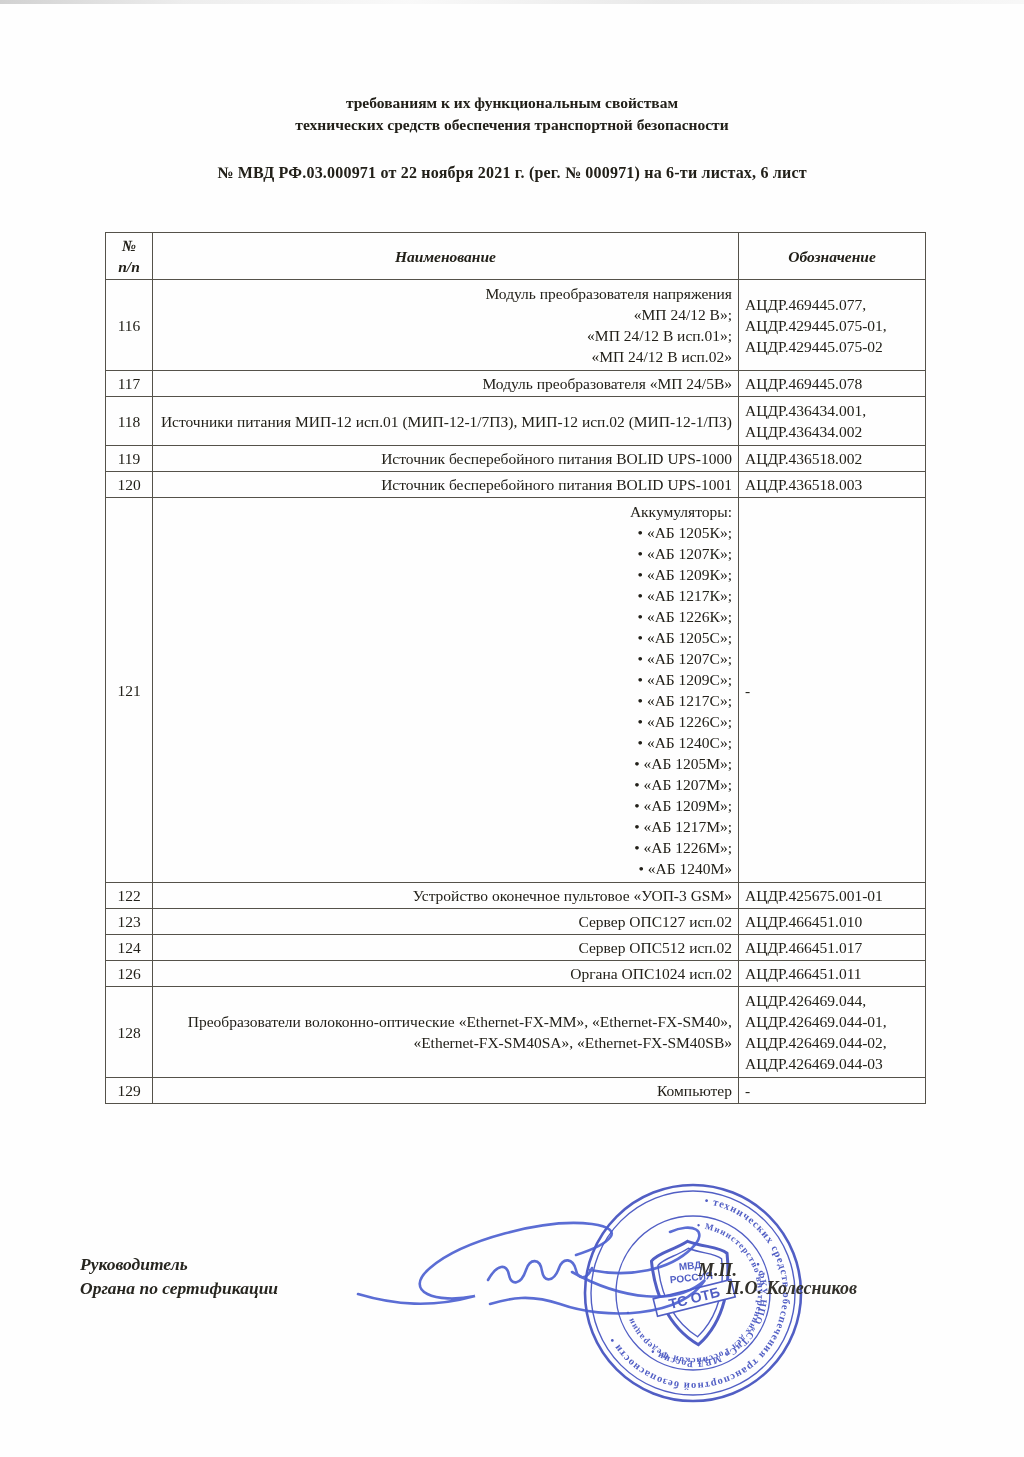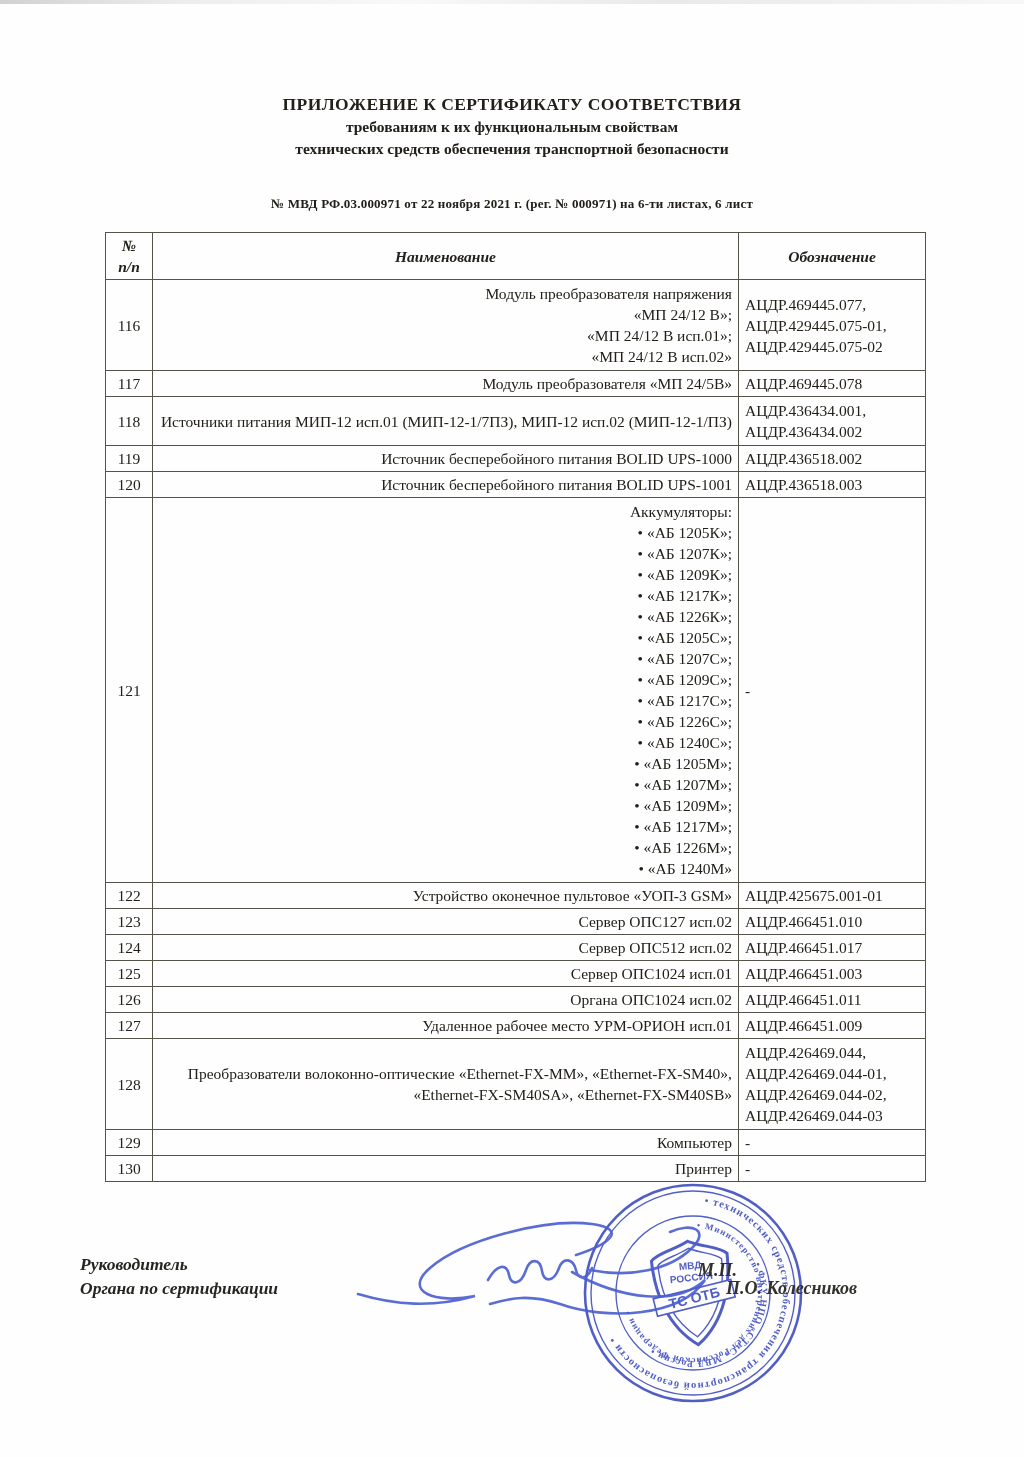--- a/index.html
+++ b/index.html
@@ -11,21 +11,21 @@
     font-family:"Liberation Serif","DejaVu Serif",serif;
     color:#222019;
     overflow:hidden;
   }
   .scan-edge{position:absolute;top:0;left:0;width:100%;height:4px;
     background:linear-gradient(90deg,#9a9a9a 0%,#d9d9d9 18%,#f2f2f2 40%,#cfcfcf 65%,#efefef 100%);
     opacity:.45;}
   .doc-header{position:absolute;top:92px;left:0;width:100%;text-align:center;}
   .title-1{font-size:17.5px;font-weight:bold;letter-spacing:.4px;line-height:24px;}
   .title-sub{font-size:15.5px;font-weight:bold;line-height:22px;}
-  .cert-line{margin-top:36px;font-size:13px;font-weight:bold;letter-spacing:.2px;}
+  .cert-line{margin-top:28px;font-size:16px;font-weight:bold;letter-spacing:.2px;}
 
   table.items{
     position:absolute;top:232px;left:105px;width:820px;
     border-collapse:collapse;table-layout:fixed;
   }
   table.items th,table.items td{
     border:1.6px solid #55524a;
     font-size:15.5px;line-height:21px;
     vertical-align:middle;
     padding:2px 6px;
@@ -56,21 +56,20 @@
     font-weight:bold;font-style:italic;font-size:18px;color:#33312b;
   }
 </style>
 </head>
 <body>
 
 <div class="page">
   <div class="scan-edge"></div>
 
   <div class="doc-header">
-    <div class="title-1">ПРИЛОЖЕНИЕ К СЕРТИФИКАТУ СООТВЕТСТВИЯ</div>
     <div class="title-sub">требованиям к их функциональным свойствам</div>
     <div class="title-sub">технических средств обеспечения транспортной безопасности</div>
     <div class="cert-line">№ МВД РФ.03.000971 от 22 ноября 2021 г. (рег. № 000971) на 6-ти листах, 6 лист</div>
   </div>
 
   <table class="items">
     <colgroup>
         <col class="c-num">
         <col class="c-name">
         <col class="c-des">
@@ -184,71 +183,44 @@
         <tr>
           <td class="num">124</td>
           <td class="name">
             <div class="ln">Сервер ОПС512 исп.02</div>
           </td>
           <td class="des">
             <div class="ln">АЦДР.466451.017</div>
           </td>
         </tr>
         <tr>
-          <td class="num">125</td>
-          <td class="name">
-            <div class="ln">Сервер ОПС1024 исп.01</div>
-          </td>
-          <td class="des">
-            <div class="ln">АЦДР.466451.003</div>
-          </td>
-        </tr>
-        <tr>
           <td class="num">126</td>
           <td class="name">
             <div class="ln">Органа ОПС1024 исп.02</div>
           </td>
           <td class="des">
             <div class="ln">АЦДР.466451.011</div>
-          </td>
-        </tr>
-        <tr>
-          <td class="num">127</td>
-          <td class="name">
-            <div class="ln">Удаленное рабочее место УРМ-ОРИОН исп.01</div>
-          </td>
-          <td class="des">
-            <div class="ln">АЦДР.466451.009</div>
           </td>
         </tr>
         <tr class="tall">
           <td class="num">128</td>
           <td class="name">
             <div class="ln">Преобразователи волоконно-оптические «Ethernet-FX-MM», «Ethernet-FX-SM40», «Ethernet-FX-SM40SA», «Ethernet-FX-SM40SB»</div>
           </td>
           <td class="des">
             <div class="ln">АЦДР.426469.044,</div>
             <div class="ln">АЦДР.426469.044-01,</div>
             <div class="ln">АЦДР.426469.044-02,</div>
             <div class="ln">АЦДР.426469.044-03</div>
           </td>
         </tr>
         <tr>
           <td class="num">129</td>
           <td class="name">
             <div class="ln">Компьютер</div>
-          </td>
-          <td class="des">
-            <div class="ln">-</div>
-          </td>
-        </tr>
-        <tr>
-          <td class="num">130</td>
-          <td class="name">
-            <div class="ln">Принтер</div>
           </td>
           <td class="des">
             <div class="ln">-</div>
           </td>
         </tr>
       </tbody>
   </table>
 
   <div class="footer-role">
     <div>Руководитель</div>

